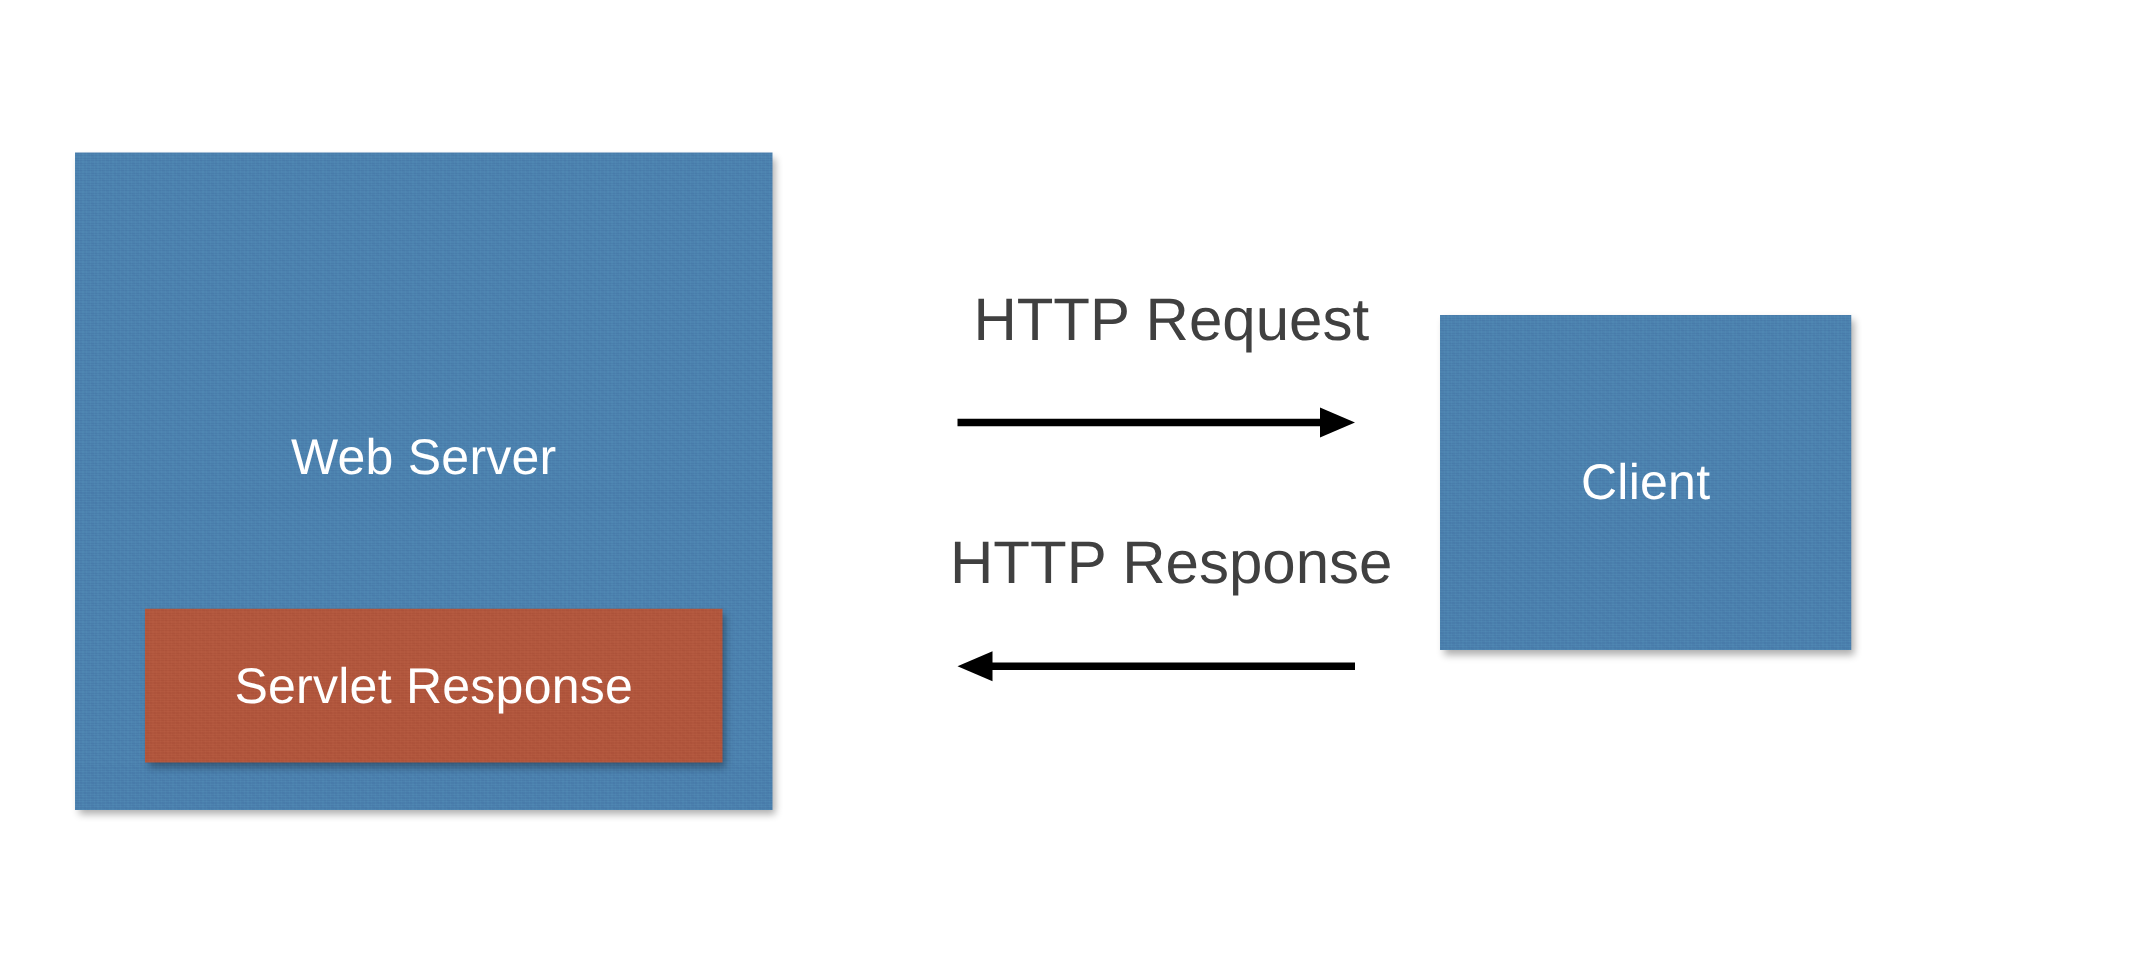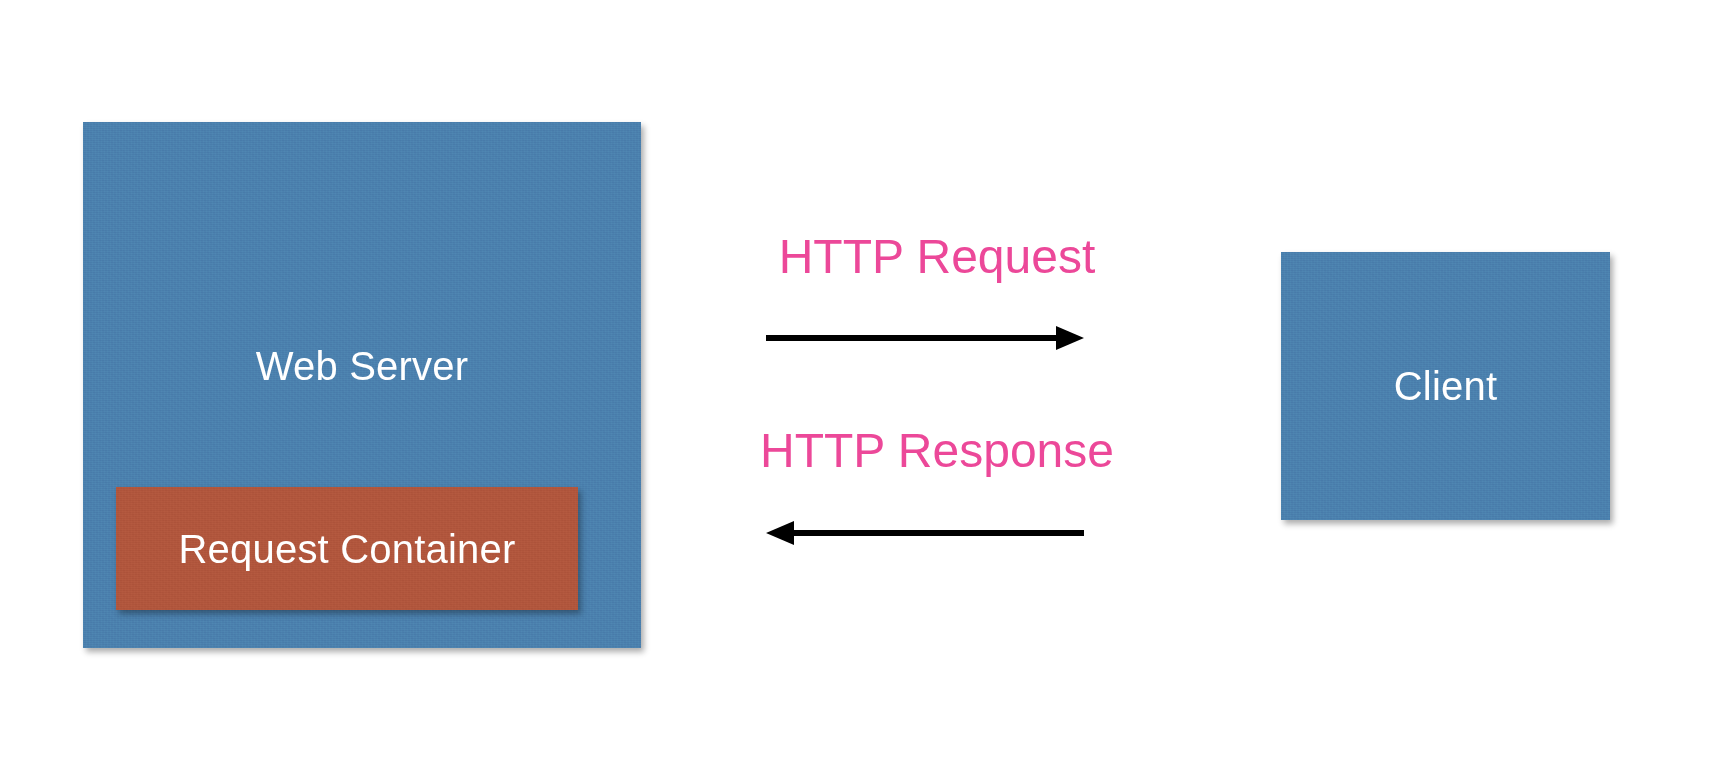--- a/index.html
+++ b/index.html
@@ -52,21 +52,21 @@
     color: #ffffff;
     font-size: 40px;
     font-weight: 400;
     letter-spacing: 0.2px;
     line-height: 1;
     white-space: nowrap;
   }
 
   
   #web-server-box {
-    left: 83px;
+    left: 60px;
     top: 122px;
     width: 558px;
     height: 526px;
   }
   
   #web-server-box .box-label {
     position: absolute;
     left: 0;
     right: 0;
     text-align: center;
@@ -74,54 +74,54 @@
   }
 
   #servlet-container-box {
     left: 48px;   
     top: 487px;
     width: 462px;
     height: 123px;
   }
 
   #client-box {
-    left: 1281px;
+    left: 1152px;
     top: 252px;
     width: 329px;
     height: 268px;
   }
 
   
   .arrow-svg {
     position: absolute;
     overflow: visible;
   }
 
   
   .flow-label {
     position: absolute;
-    color: #ec4899;
+    color: #404040;
     font-size: 48px;
     font-weight: 400;
     line-height: 1;
     white-space: nowrap;
     text-align: center;
   }
 </style>
 </head>
 <body>
 
 <div id="canvas">
 
   <div class="box" id="web-server-box" style="background-color:#4a7fad;">
     <span class="box-label">Web Server</span>
   </div>
 
   <div class="box" id="servlet-container-box" style="background-color:#b0553c; left:116px; top:487px; width:462px; height:123px;">
-    <span class="box-label">Request Container</span>
+    <span class="box-label">Servlet Response</span>
   </div>
 
   <div class="box" id="client-box" style="background-color:#4a7fad;">
     <span class="box-label">Client</span>
   </div>
 
   <div class="flow-label" id="http-request-label" style="left:737px; top:233px; width:400px;">HTTP Request</div>
 
   <svg class="arrow-svg" id="http-request-arrow" style="left:760px; top:320px;" width="330" height="36" viewBox="0 0 330 36" aria-hidden="true">
     <line x1="6" y1="18" x2="302" y2="18" stroke="#000000" stroke-width="6" stroke-linecap="butt"></line>

